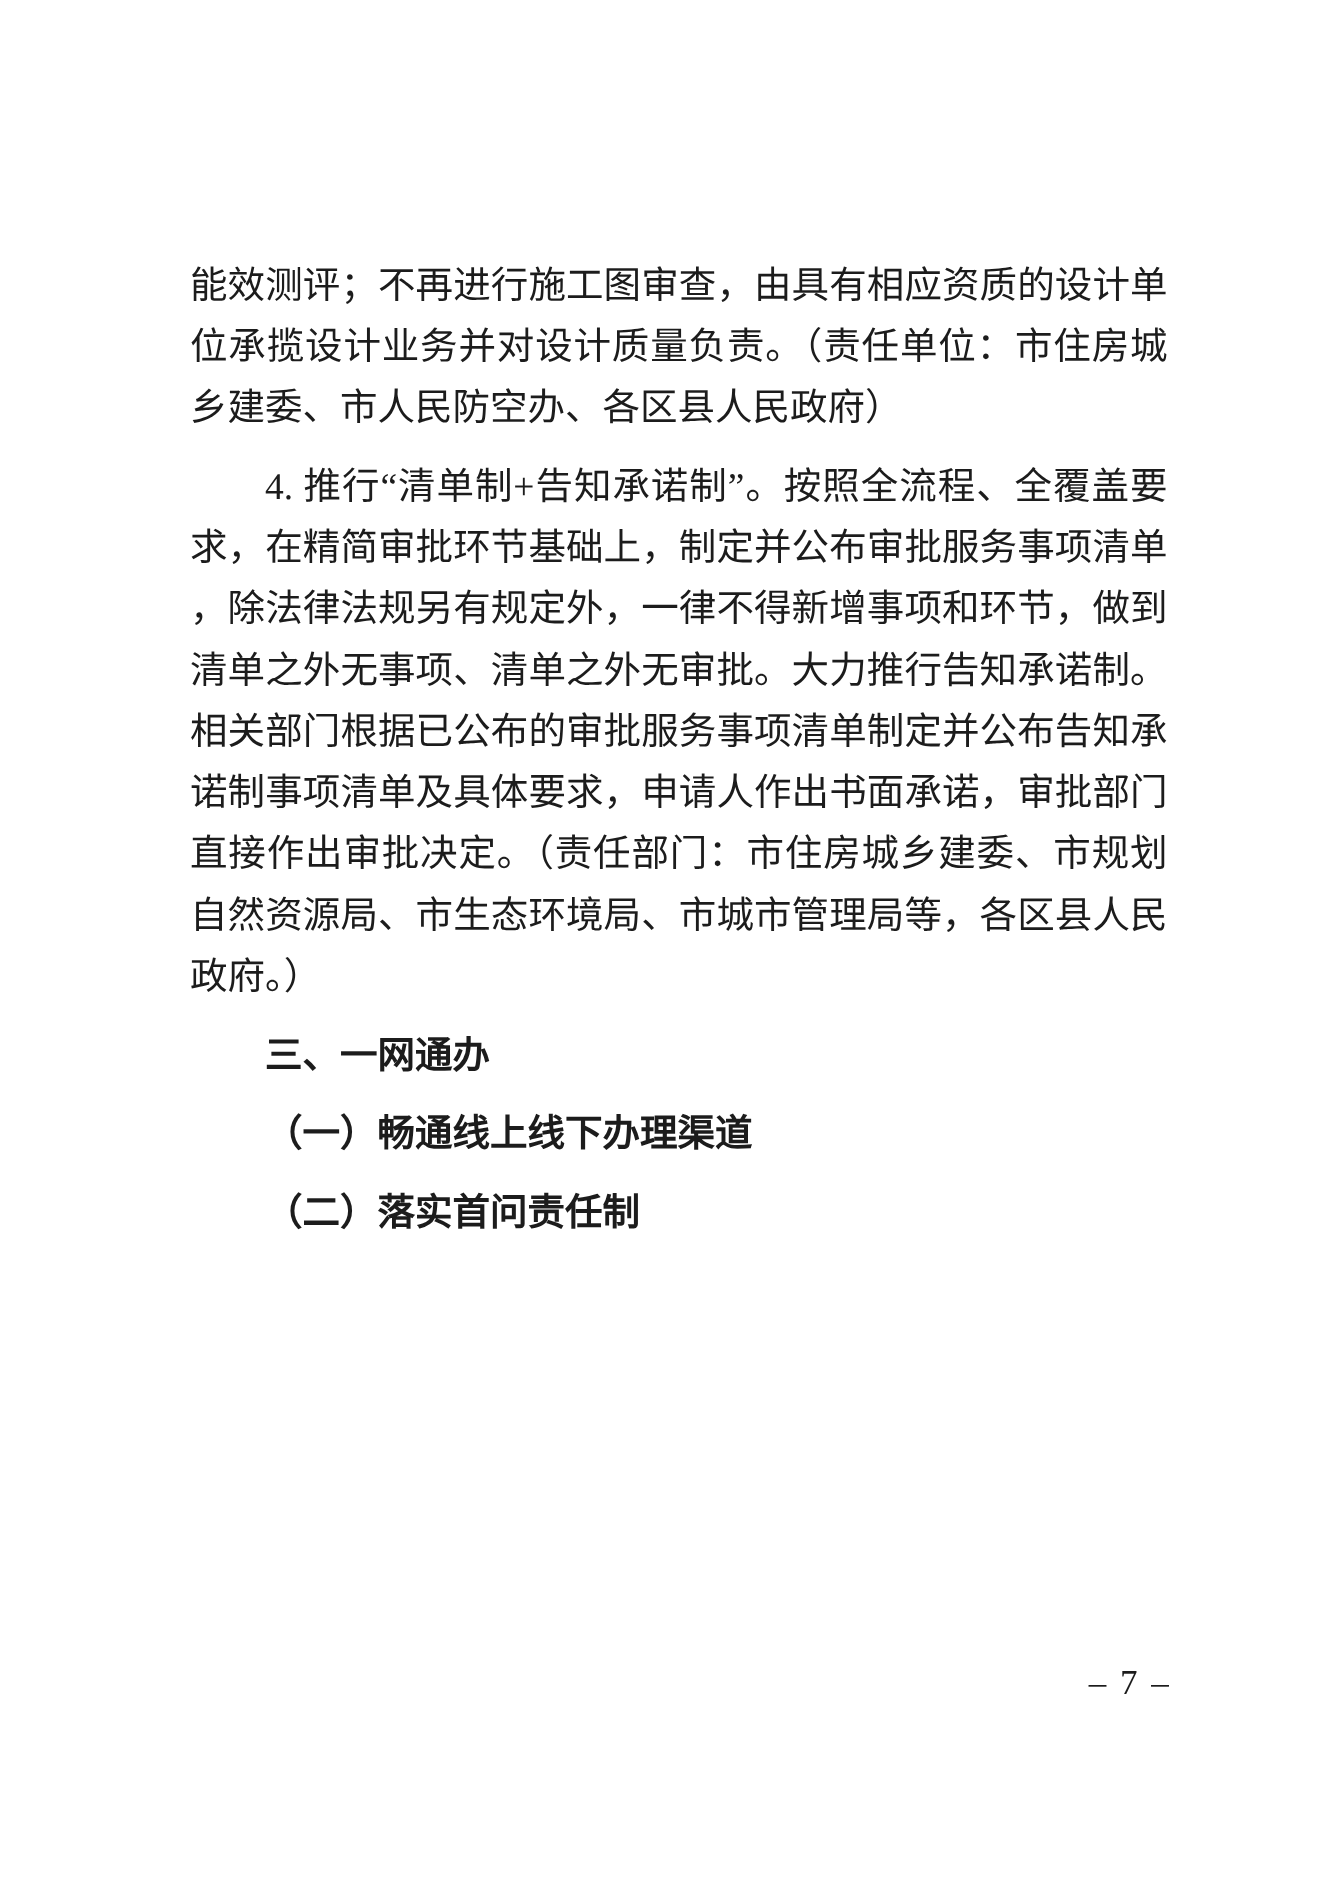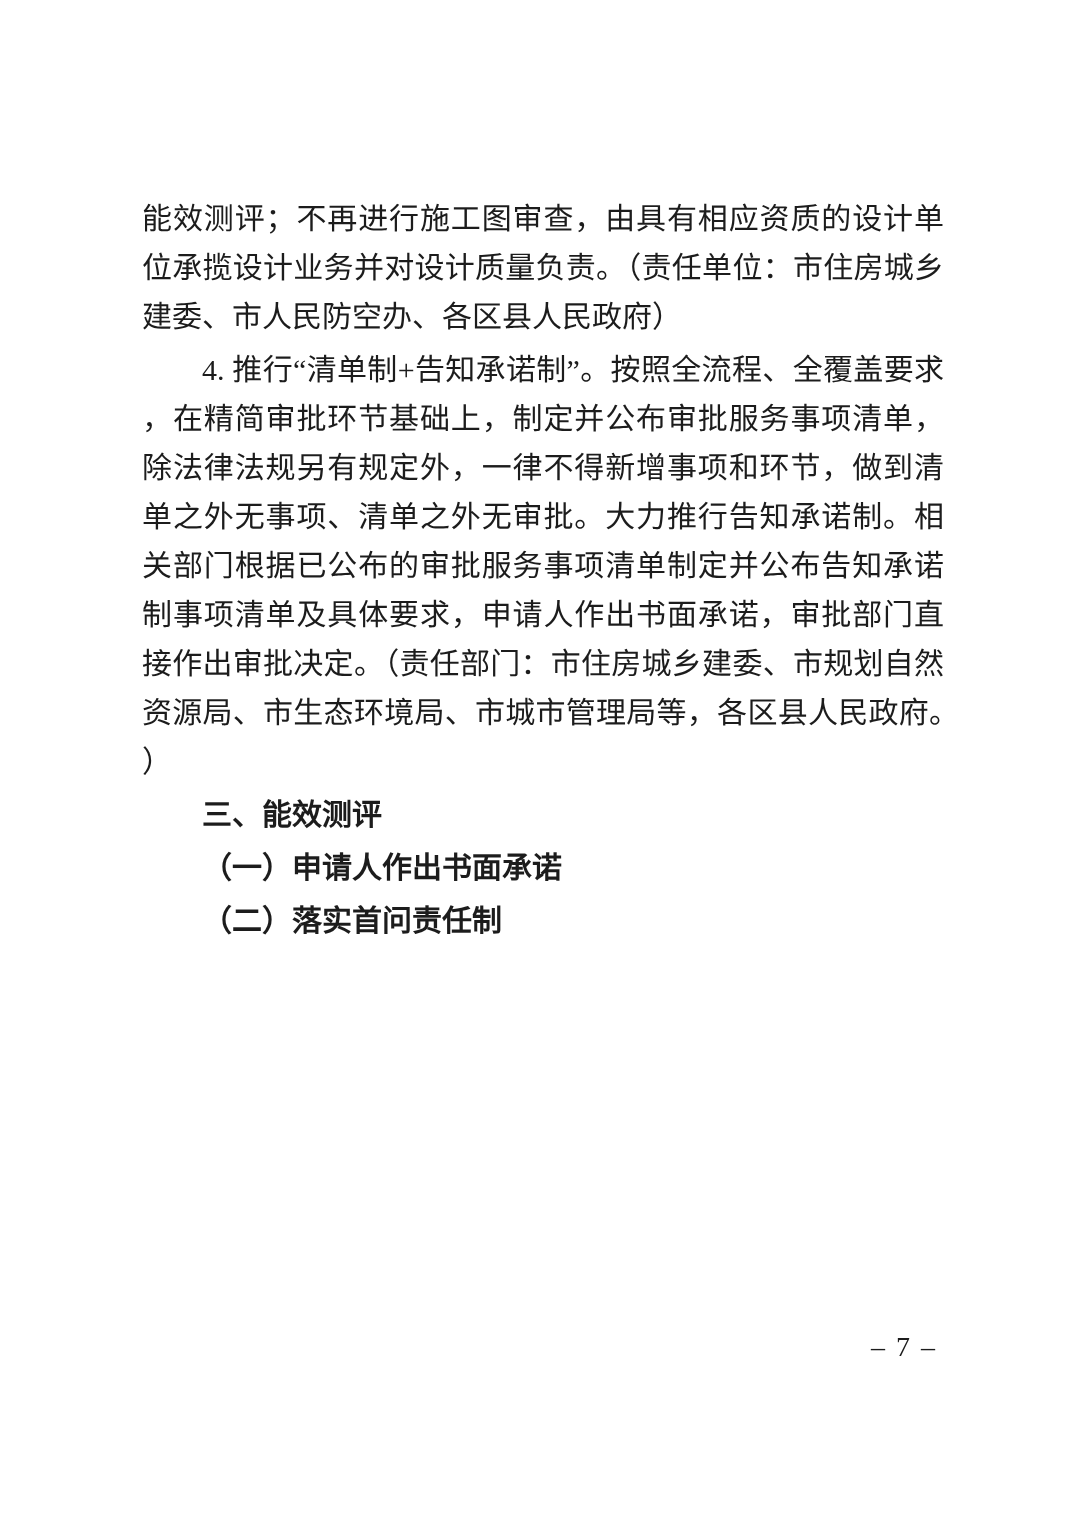--- a/index.html
+++ b/index.html
@@ -19,21 +19,21 @@
     background: #ffffff;
   }
   .content {
     position: absolute;
     top: 190px;
     left: 138px;
     width: 810px;
     color: #1c1c1c;
   }
   .content p {
-    margin: 4px;
+    margin: 14px;
     padding: 0;
     font-size: 30px;
     line-height: 49px;
     text-align: justify;
     text-justify: inter-character;
     line-break: anywhere;
     overflow-wrap: break-word;
   }
   .body-text {
     font-family: "Liberation Serif", "DejaVu Serif", serif;
@@ -61,19 +61,19 @@
     letter-spacing: 2px;
   }
 </style>
 </head>
 <body>
 
 <div class="page">
   <main class="content">
     <p class="body-text">能效测评；不再进行施工图审查，由具有相应资质的设计单位承揽设计业务并对设计质量负责。（责任单位：市住房城乡建委、市人民防空办、各区县人民政府）</p>
     <p class="body-text indent">4. 推行“清单制+告知承诺制”。按照全流程、全覆盖要求，在精简审批环节基础上，制定并公布审批服务事项清单，除法律法规另有规定外，一律不得新增事项和环节，做到清单之外无事项、清单之外无审批。大力推行告知承诺制。相关部门根据已公布的审批服务事项清单制定并公布告知承诺制事项清单及具体要求，申请人作出书面承诺，审批部门直接作出审批决定。（责任部门：市住房城乡建委、市规划自然资源局、市生态环境局、市城市管理局等，各区县人民政府。）</p>
-    <p class="heading-sans indent">三、能效测评</p>
-    <p class="heading-kai indent">（一）申请人作出书面承诺</p>
+    <p class="heading-sans indent">三、一网通办</p>
+    <p class="heading-kai indent">（一）畅通线上线下办理渠道</p>
     <p class="heading-kai indent">（二）落实首问责任制</p>
   </main>
 
   <div class="page-number">– 7 –</div>
 </div>
 
 </body></html>

